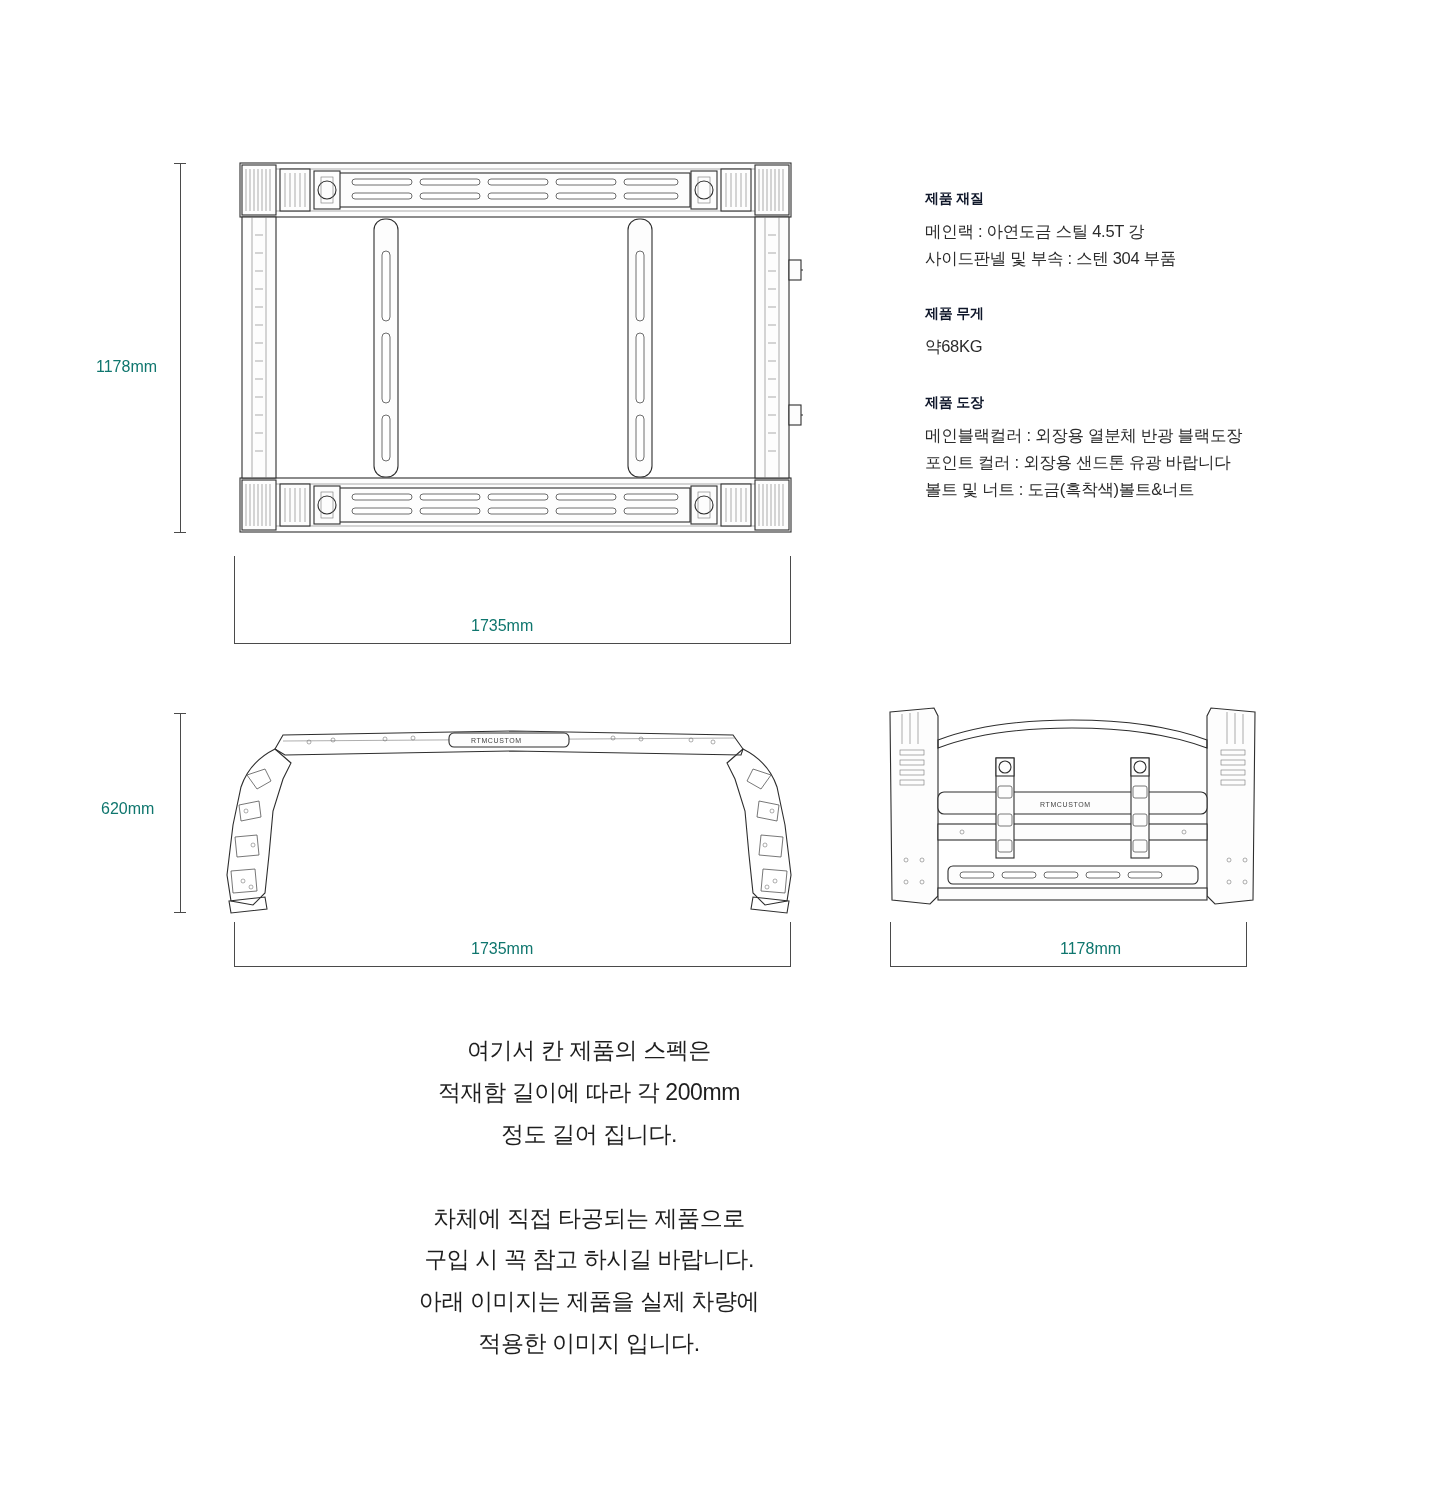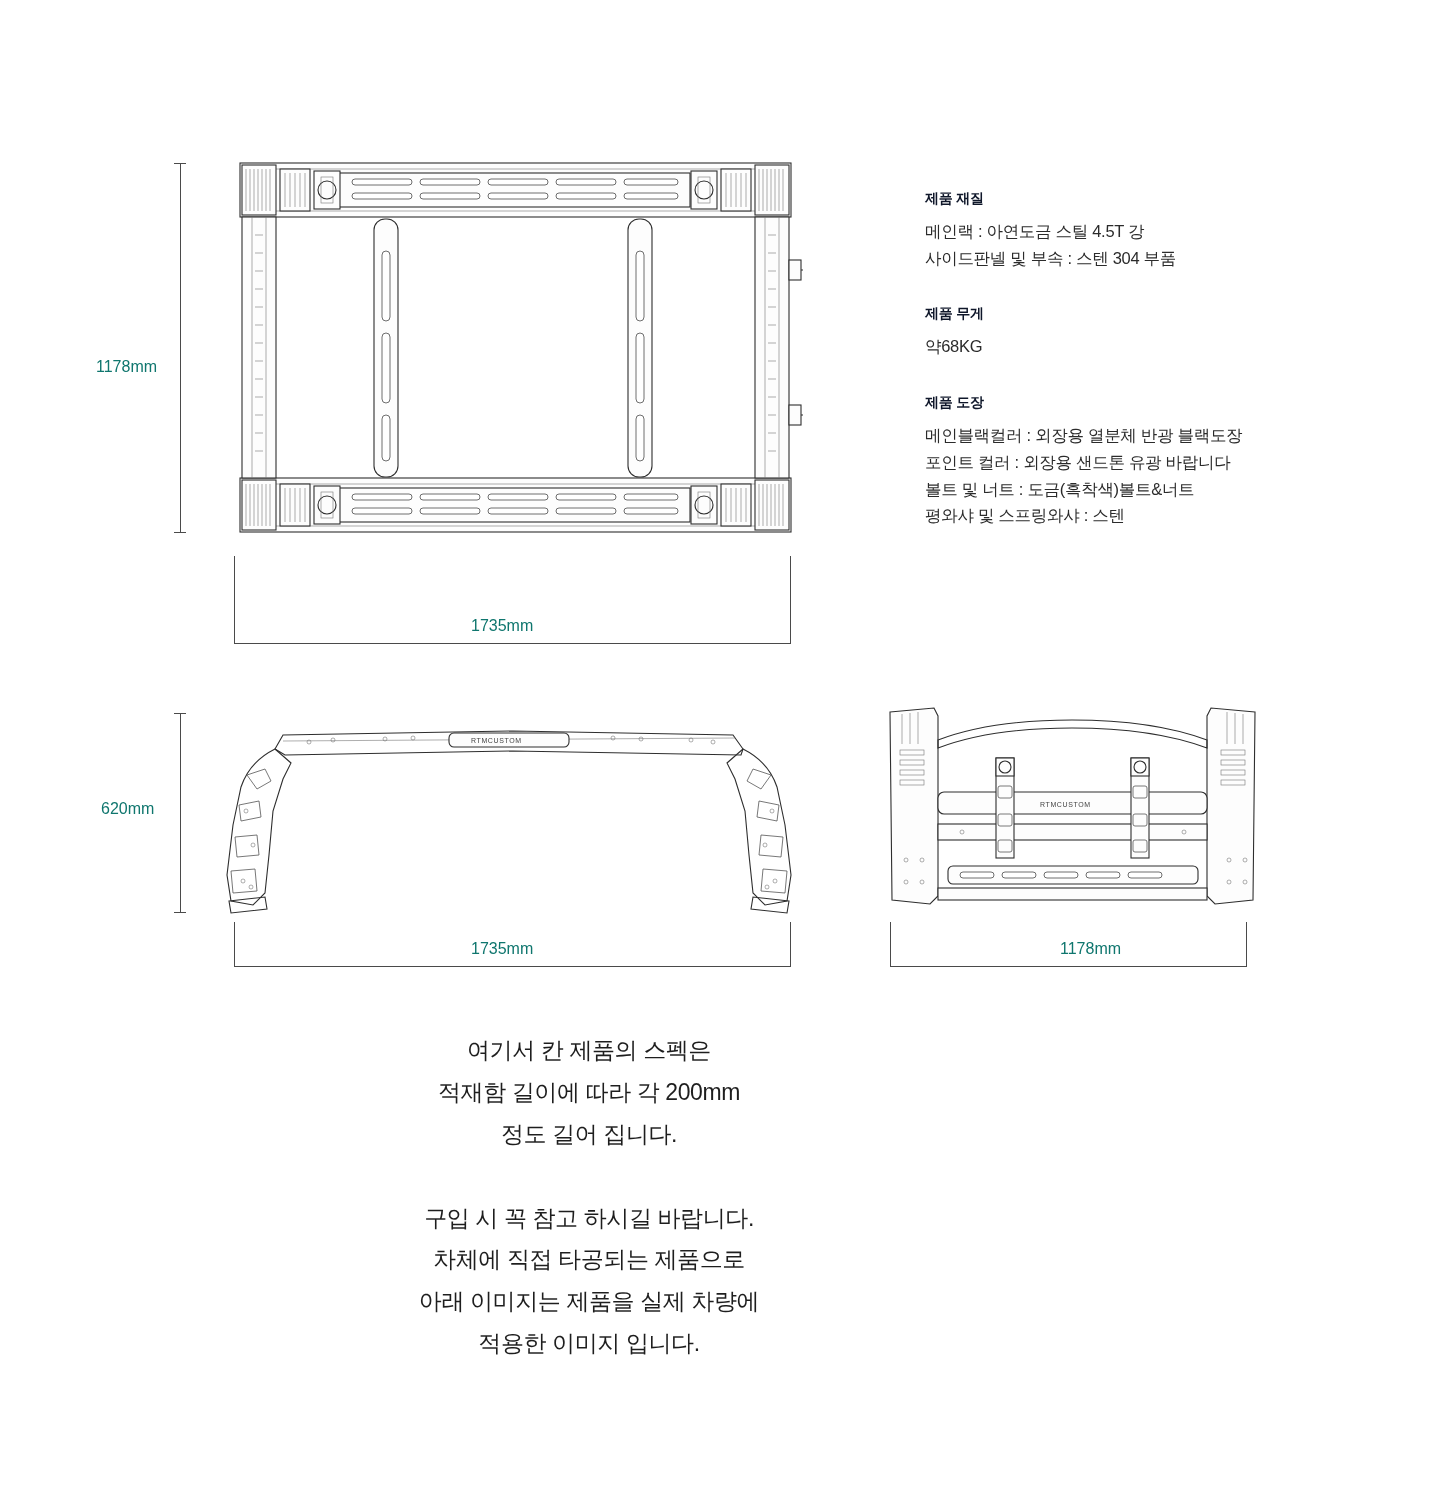--- a/index.html
+++ b/index.html
@@ -447,27 +447,26 @@
   <div class="spec-group">
     <div class="spec-title">제품 무게</div>
     <div class="spec-line">약68KG</div>
   </div>
 
   <div class="spec-group">
     <div class="spec-title">제품 도장</div>
     <div class="spec-line">메인블랙컬러 : 외장용 열분체 반광 블랙도장</div>
     <div class="spec-line">포인트 컬러 : 외장용 샌드톤 유광 바랍니다</div>
     <div class="spec-line">볼트 및 너트 : 도금(흑착색)볼트&amp;너트</div>
-    <div class="spec-line">평와샤 및 스프링와샤 : 스텐</div>
   </div>
 
 </div>
 
 <div class="note-block">
   <div class="note-line">여기서 칸 제품의 스펙은</div>
   <div class="note-line">적재함 길이에 따라 각 200mm</div>
   <div class="note-line">정도 길어 집니다.</div>
   <div class="note-gap"></div>
+  <div class="note-line">차체에 직접 타공되는 제품으로</div>
   <div class="note-line">구입 시 꼭 참고 하시길 바랍니다.</div>
-  <div class="note-line">차체에 직접 타공되는 제품으로</div>
   <div class="note-line">아래 이미지는 제품을 실제 차량에</div>
   <div class="note-line">적용한 이미지 입니다.</div>
 </div>
 
 </body></html>

